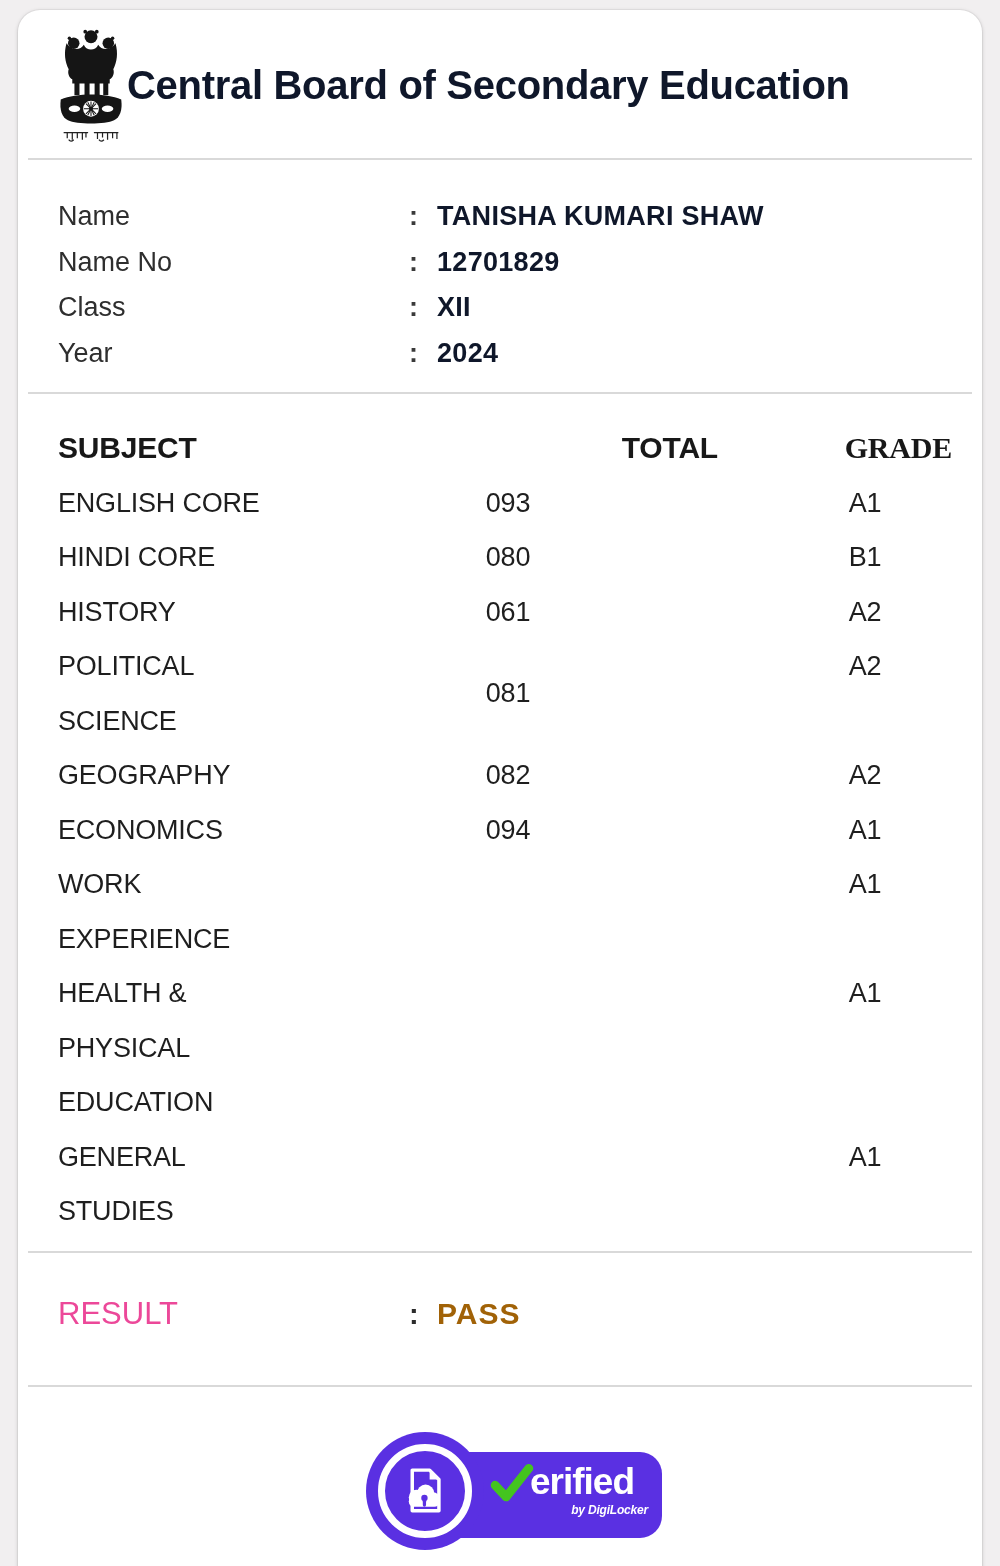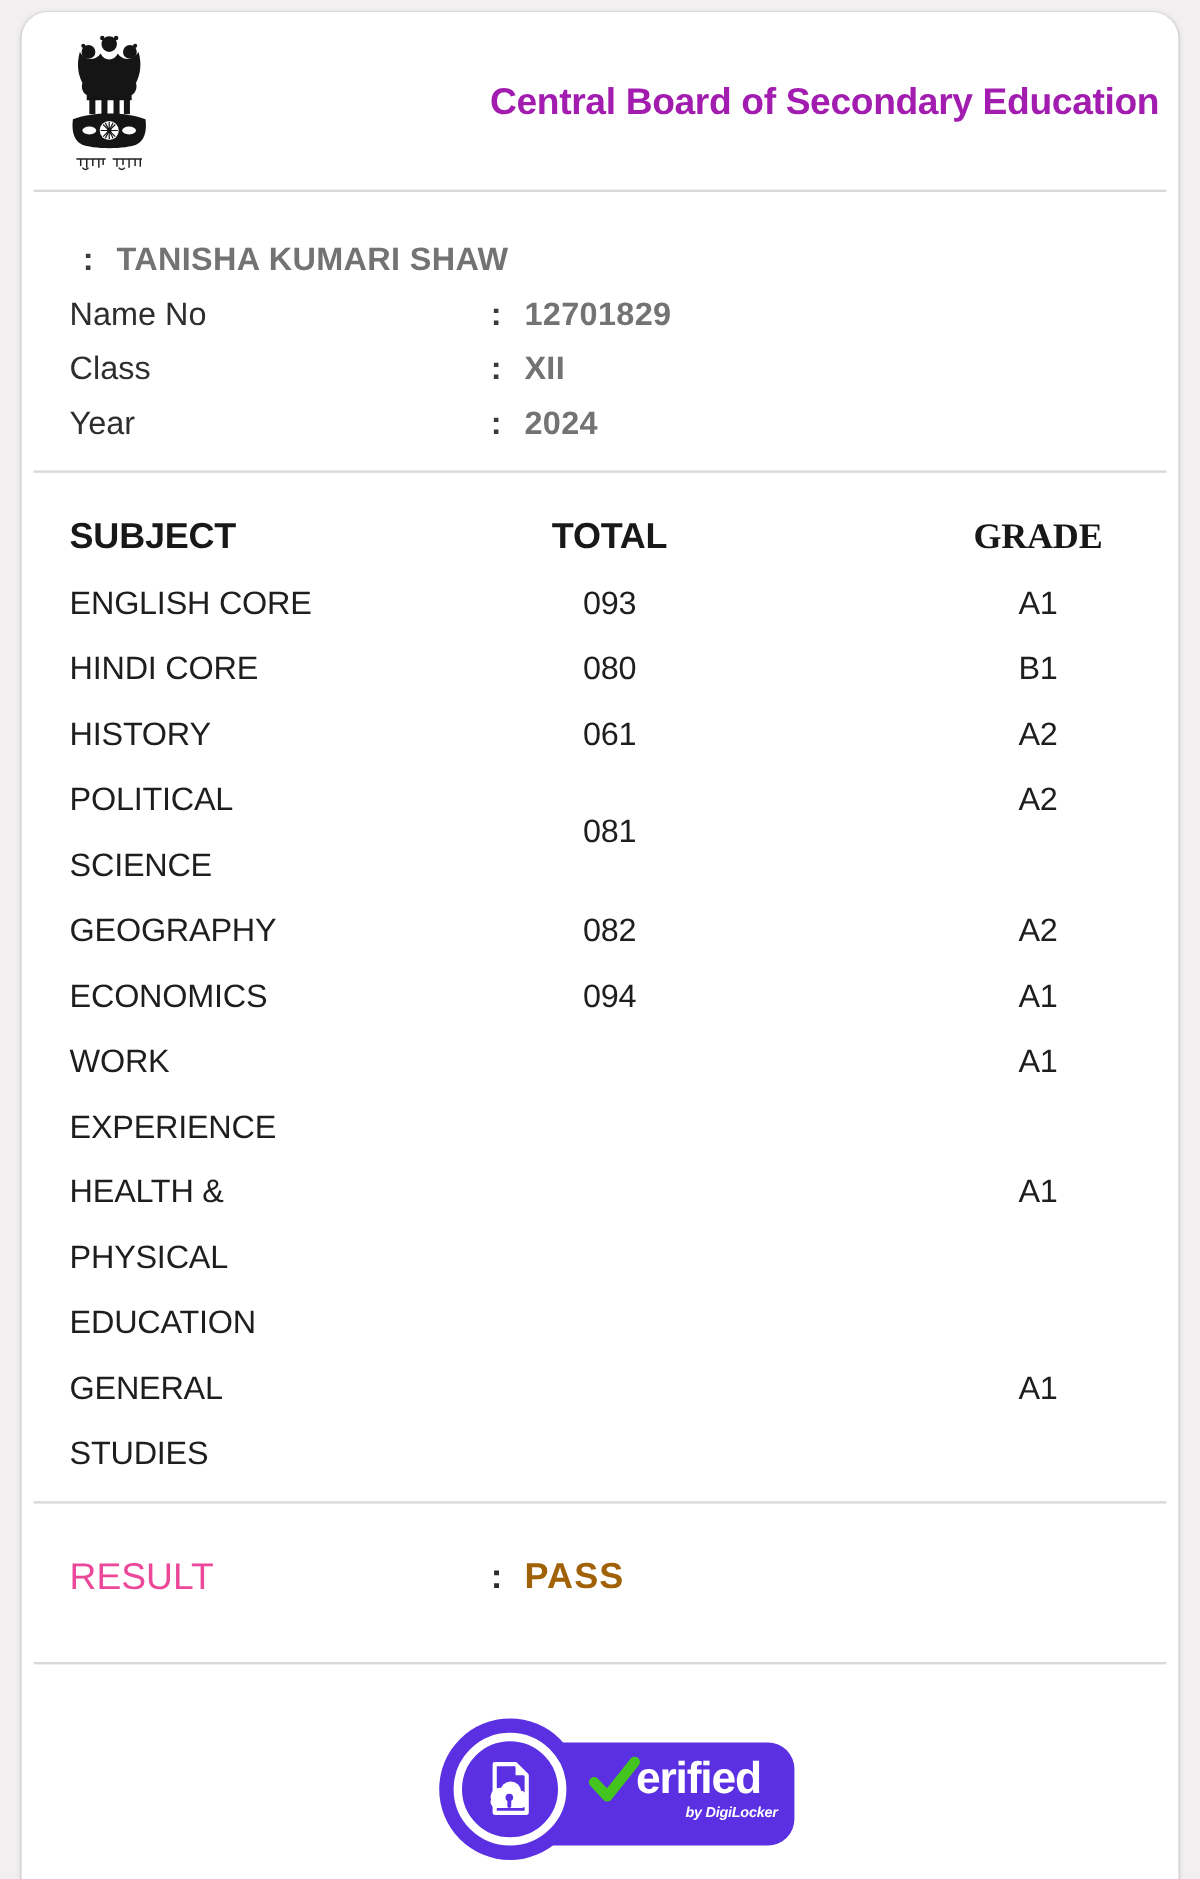--- a/index.html
+++ b/index.html
@@ -16,41 +16,41 @@
     overflow:hidden;
     padding-bottom:48px;
   }
   
   .hdr{
     display:flex;align-items:center;
     padding:16px 16px 14px 37px;
   }
   .emblem{width:72px;height:118px;flex:0 0 auto;}
   .title{
-    flex:1;text-align:right;
-    font-size:31px;font-weight:700;color:#a21caf;
+    flex:1;text-align:left;
+    font-size:40px;font-weight:700;color:#0f172a;
     letter-spacing:-.3px;
   }
   .divider{height:2px;background:#d9d9d9;margin:0 10px;}
   
   .info{padding:34px 40px 16px 40px;}
   .info-row{display:flex;line-height:45.5px;font-size:27px;}
   .info-label{width:340px;color:#2e2e2e;font-weight:500;}
   .info-colon{width:28px;color:#3a3a3a;font-weight:600;text-align:left;margin-left:11px;}
-  .info-value{color:#737373;font-weight:600;letter-spacing:.3px;}
+  .info-value{color:#0f172a;font-weight:600;letter-spacing:.3px;}
   
   .tbl-wrap{padding:27px 30px 12px 40px;}
   table{border-collapse:collapse;table-layout:fixed;width:894px;}
   col.c-sub{width:240px;} col.c-tot{width:420px;} col.c-grd{width:234px;}
   th,td{padding:0;font-weight:400;}
   thead th{
     font-size:30px;font-weight:700;color:#181818;line-height:54.5px;
     text-align:left;letter-spacing:-.2px;
   }
-  thead th.tot,thead th.grd{text-align:center;}
+  thead th.tot,thead th.grd{text-align:right;}
   thead th.grd{padding-left:60px;font-family:Liberation Serif, serif;}
   td{font-size:27px;color:#1e1e1e;line-height:54.5px;letter-spacing:-.2px;}
   td.subj{white-space:pre-line;vertical-align:top;}
   td.tot{text-align:center;vertical-align:middle;}
   td.grd{text-align:center;vertical-align:top;padding-left:60px;}
   
   .result{display:flex;padding:36px 40px 46px 40px;line-height:50px;}
   .result-label{width:340px;font-size:31px;font-weight:400;color:#ec4899;}
   .result-colon{width:28px;margin-left:11px;font-size:29px;font-weight:700;color:#2c2c2c;}
   .result-value{font-size:30px;font-weight:600;color:#a16207;letter-spacing:1px;}
@@ -126,20 +126,21 @@
         <path d="M19,156 q3,4 7,0 M61,156 q3,4 7,0"></path>
       </g>
     </svg>
     <div class="title">Central Board of Secondary Education</div>
   </div>
 
   <div class="divider"></div>
 
   <div class="info">
     <div class="info-row">
+      <div class="info-label">Name</div>
       <div class="info-colon">:</div>
       <div class="info-value">TANISHA KUMARI SHAW</div>
     </div>
     <div class="info-row">
       <div class="info-label">Name No</div>
       <div class="info-colon">:</div>
       <div class="info-value">12701829</div>
     </div>
     <div class="info-row">
       <div class="info-label">Class</div>

